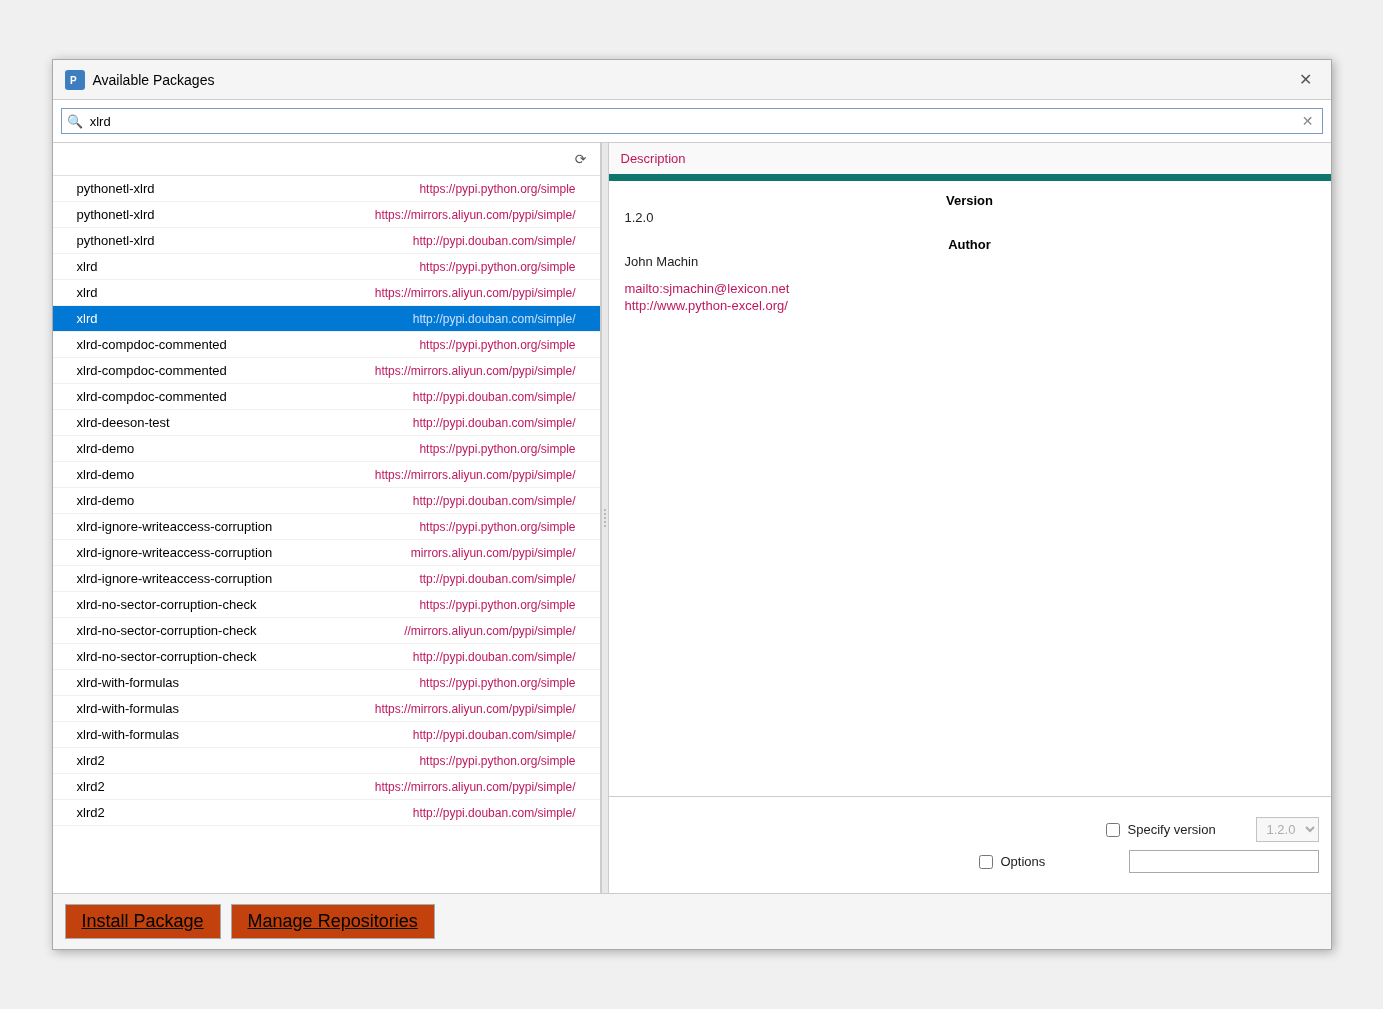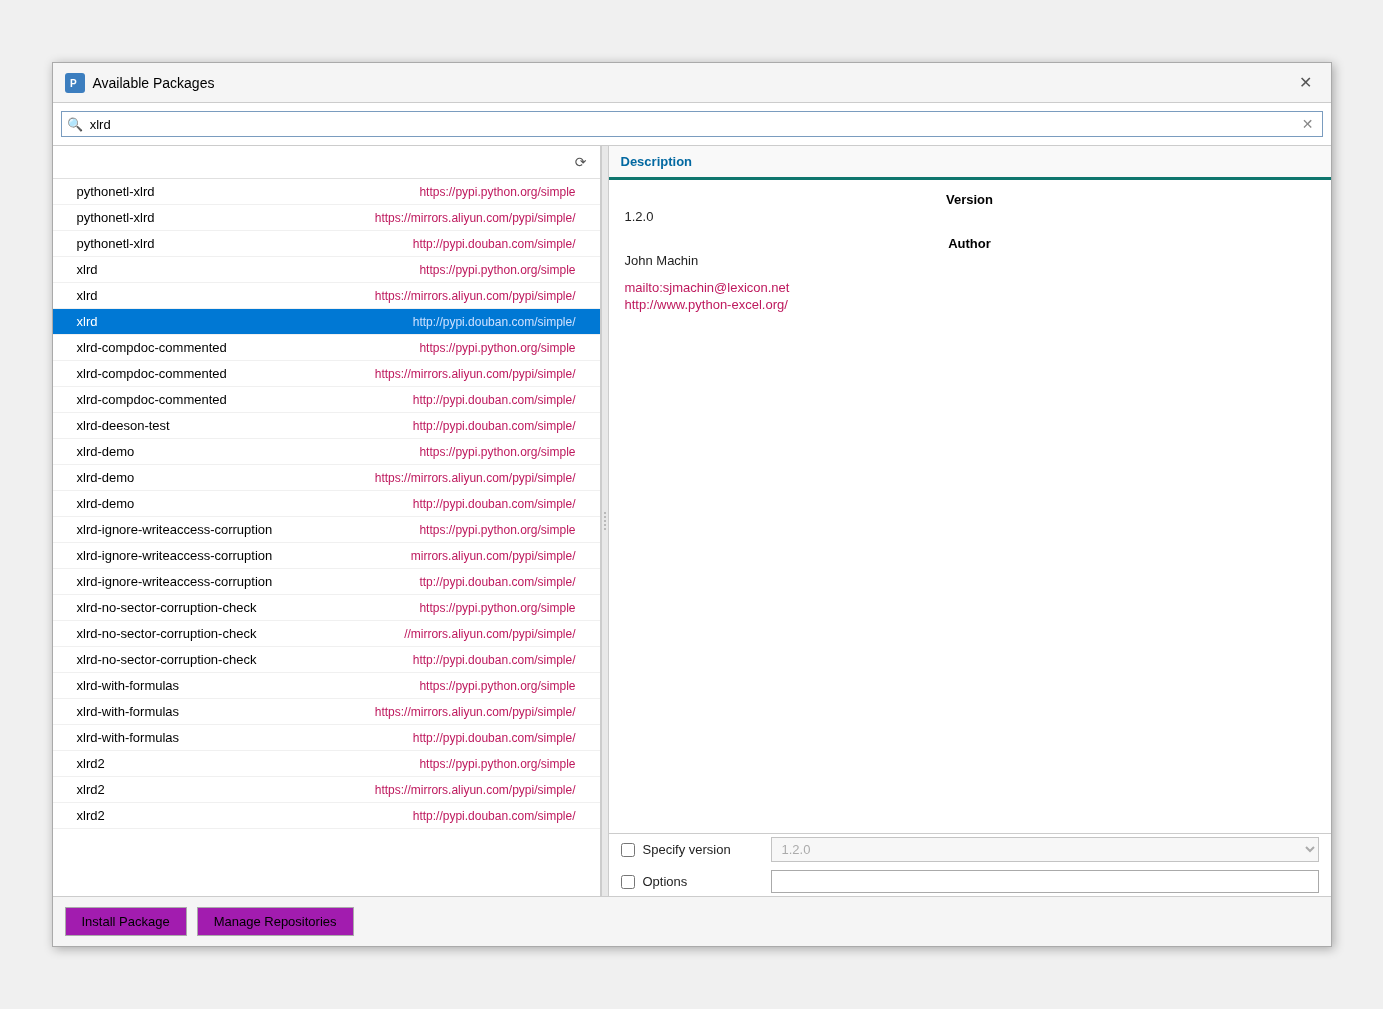--- a/index.html
+++ b/index.html
@@ -137,25 +137,25 @@
     .pkg-name { font-size: 13px; }
     .pkg-url { color: #be185d; font-size: 12px; }
     .package-item.selected .pkg-name { color: white; }
     .detail-pane {
       flex: 1;
       display: flex;
       flex-direction: column;
     }
     .detail-header {
       padding: 8px 12px;
-      border-bottom: 3px solid #0f766e;
+      border-bottom: 7px solid #0f766e;
       background: #f9f9f9;
       font-size: 13px;
-      color: #0369a1;
-      font-weight: bold;
+      color: #be185d;
+      font-weight: normal;
     }
     .detail-body {
       flex: 1;
       padding: 12px 16px;
       overflow-y: auto;
     }
     .detail-description {
       font-size: 13px;
       color: #222;
       margin-bottom: 14px;
@@ -175,24 +175,25 @@
     }
     .detail-link {
       display: block;
       font-size: 13px;
       color: #be185d;
       text-decoration: none;
       margin-bottom: 2px;
     }
     .footer-options {
       border-top: 1px solid #cccccc;
-      padding: 3px 12px;
+      padding: 20px 12px;
       display: flex;
       flex-direction: column;
       gap: 8px;
+      align-items: flex-end;
     }
     .option-row {
       display: flex;
       align-items: center;
       gap: 8px;
     }
     .option-checkbox {
       width: 14px;
       height: 14px;
     }
@@ -219,24 +220,25 @@
       border-top: 1px solid #cccccc;
       padding: 10px 12px;
       display: flex;
       align-items: center;
       gap: 10px;
       background: #f5f5f5;
     }
     .action-btn {
       padding: 6px 16px;
       border: 1px solid #aaa;
-      background: #a21caf;
+      background: #c2410c;
       cursor: pointer;
-      font-size: 13px;
+      font-size: 18px;
       color: #000;
+      text-decoration: underline;
     }
     .pane-divider {
       width: 8px;
       background: #e8e8e8;
       border-left: 1px solid #ccc;
       border-right: 1px solid #ccc;
       cursor: col-resize;
       display: flex;
       align-items: center;
       justify-content: center;

